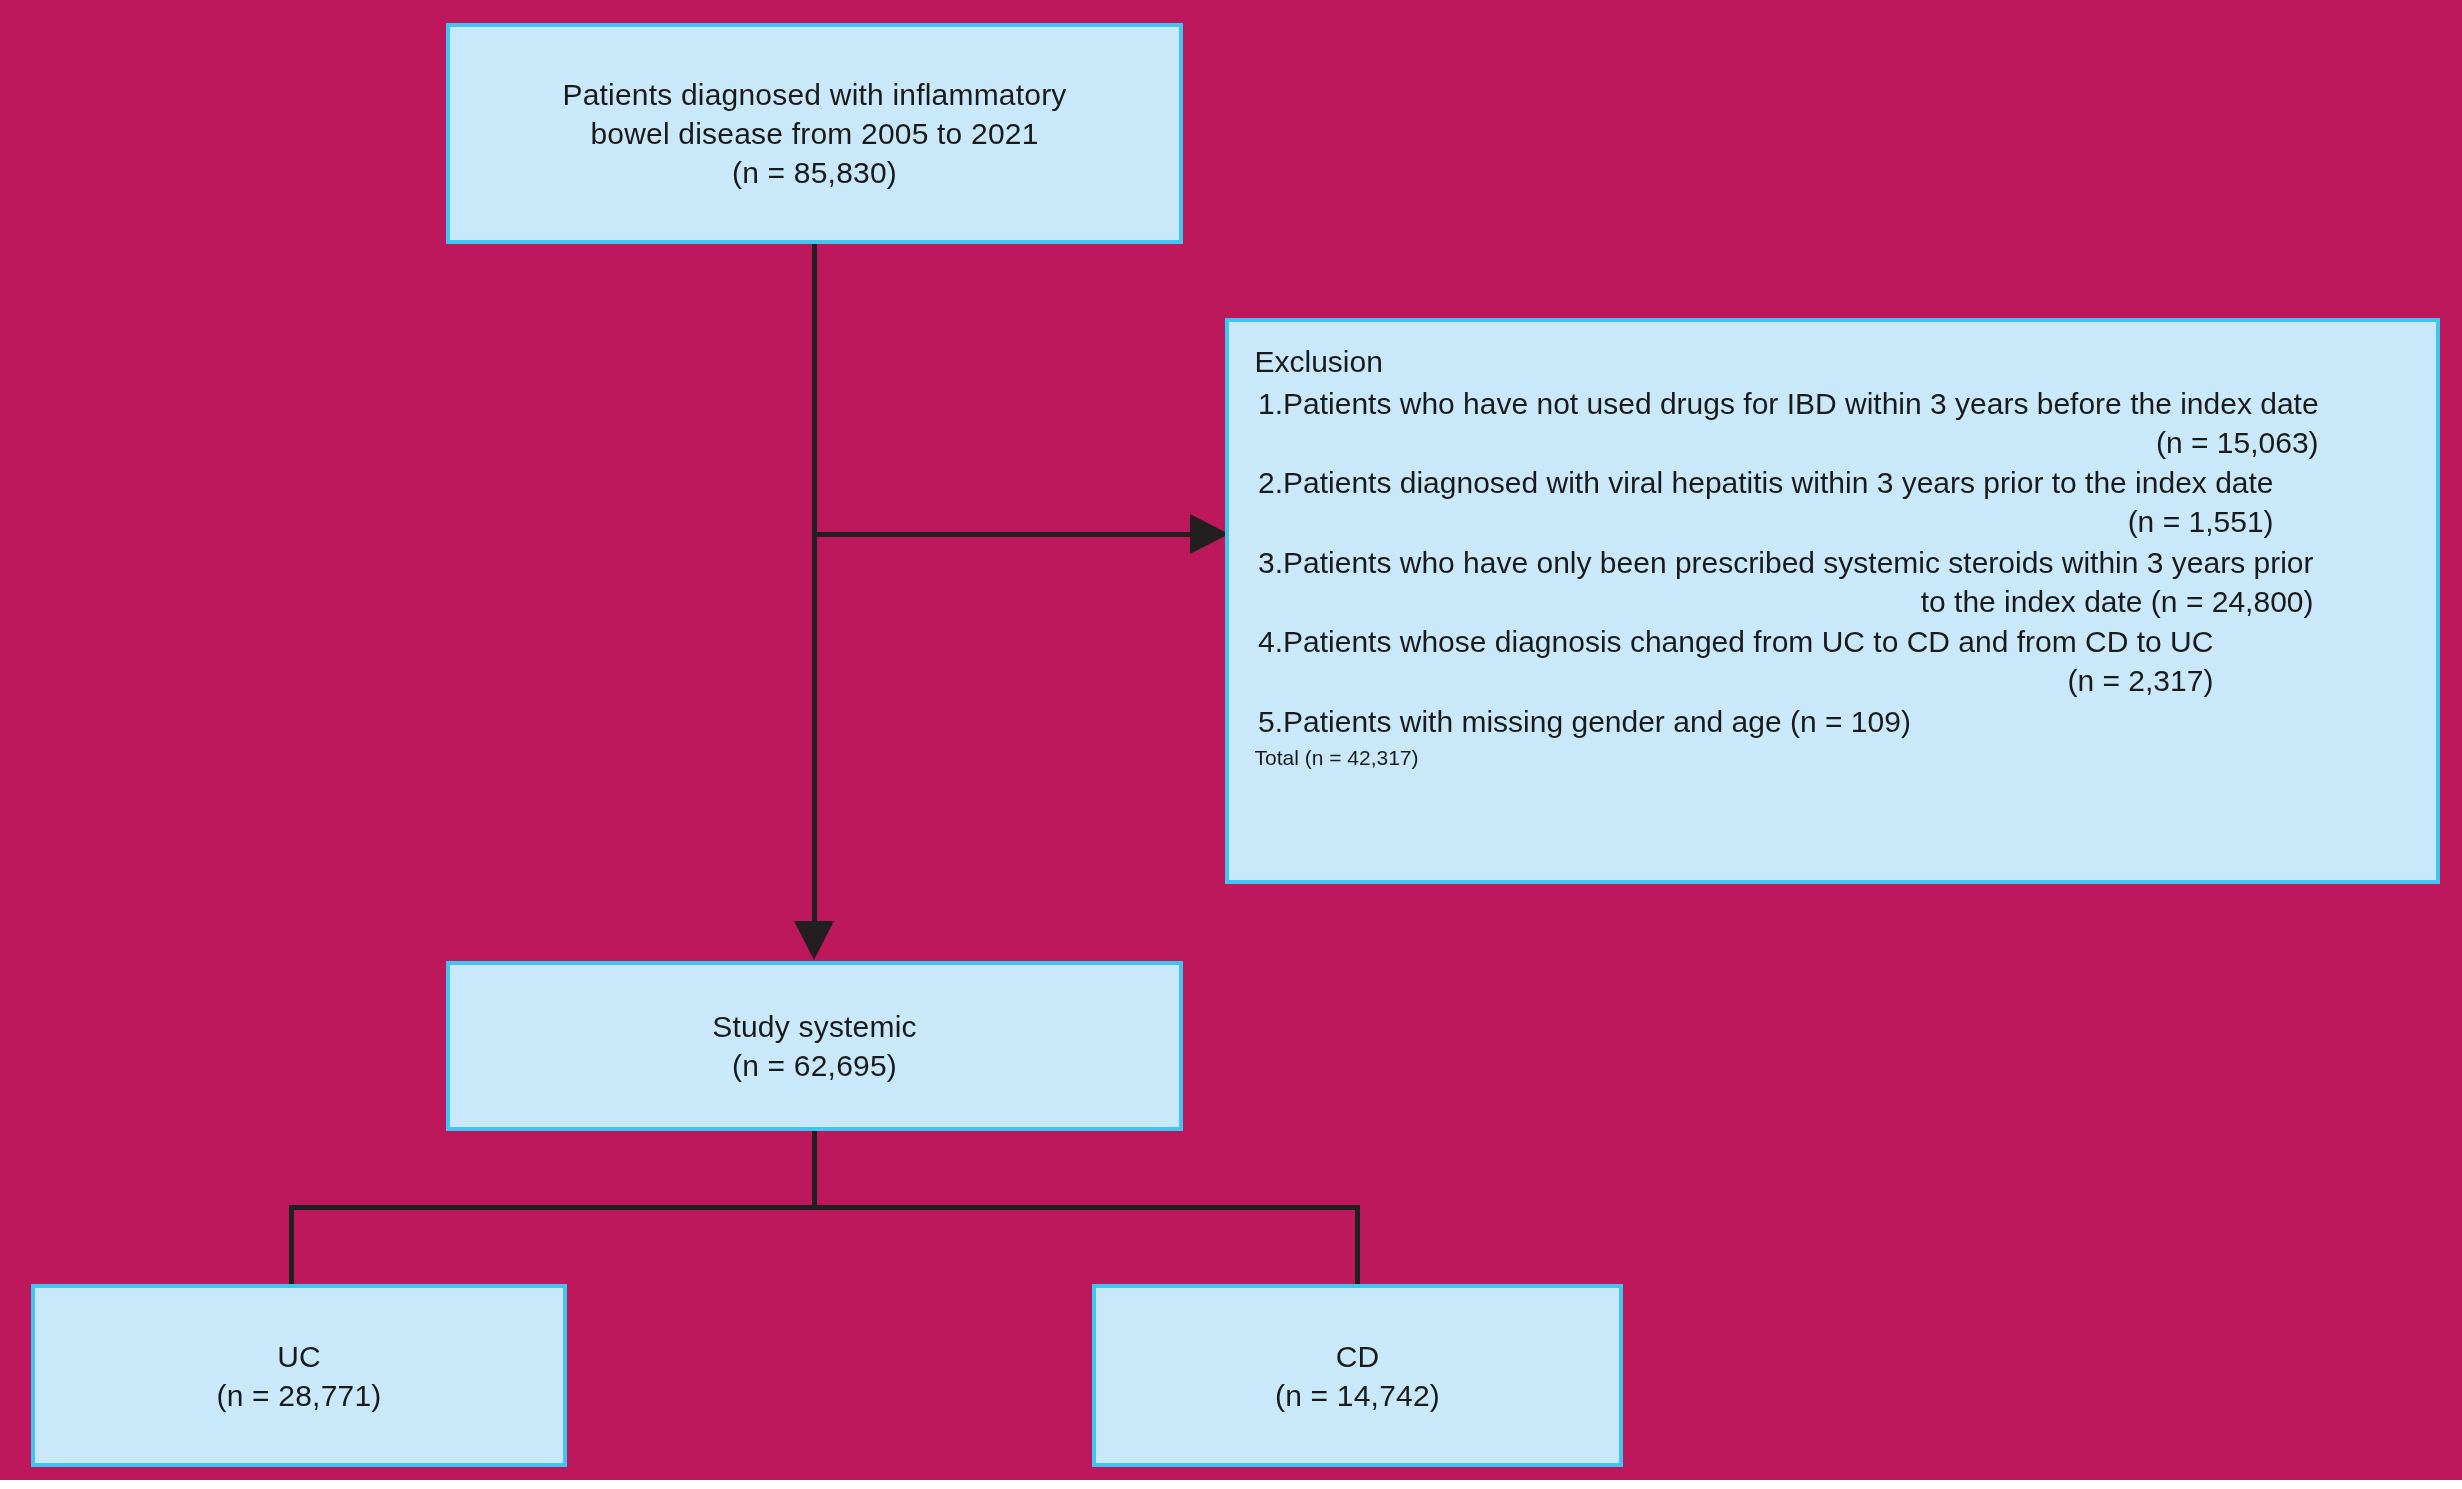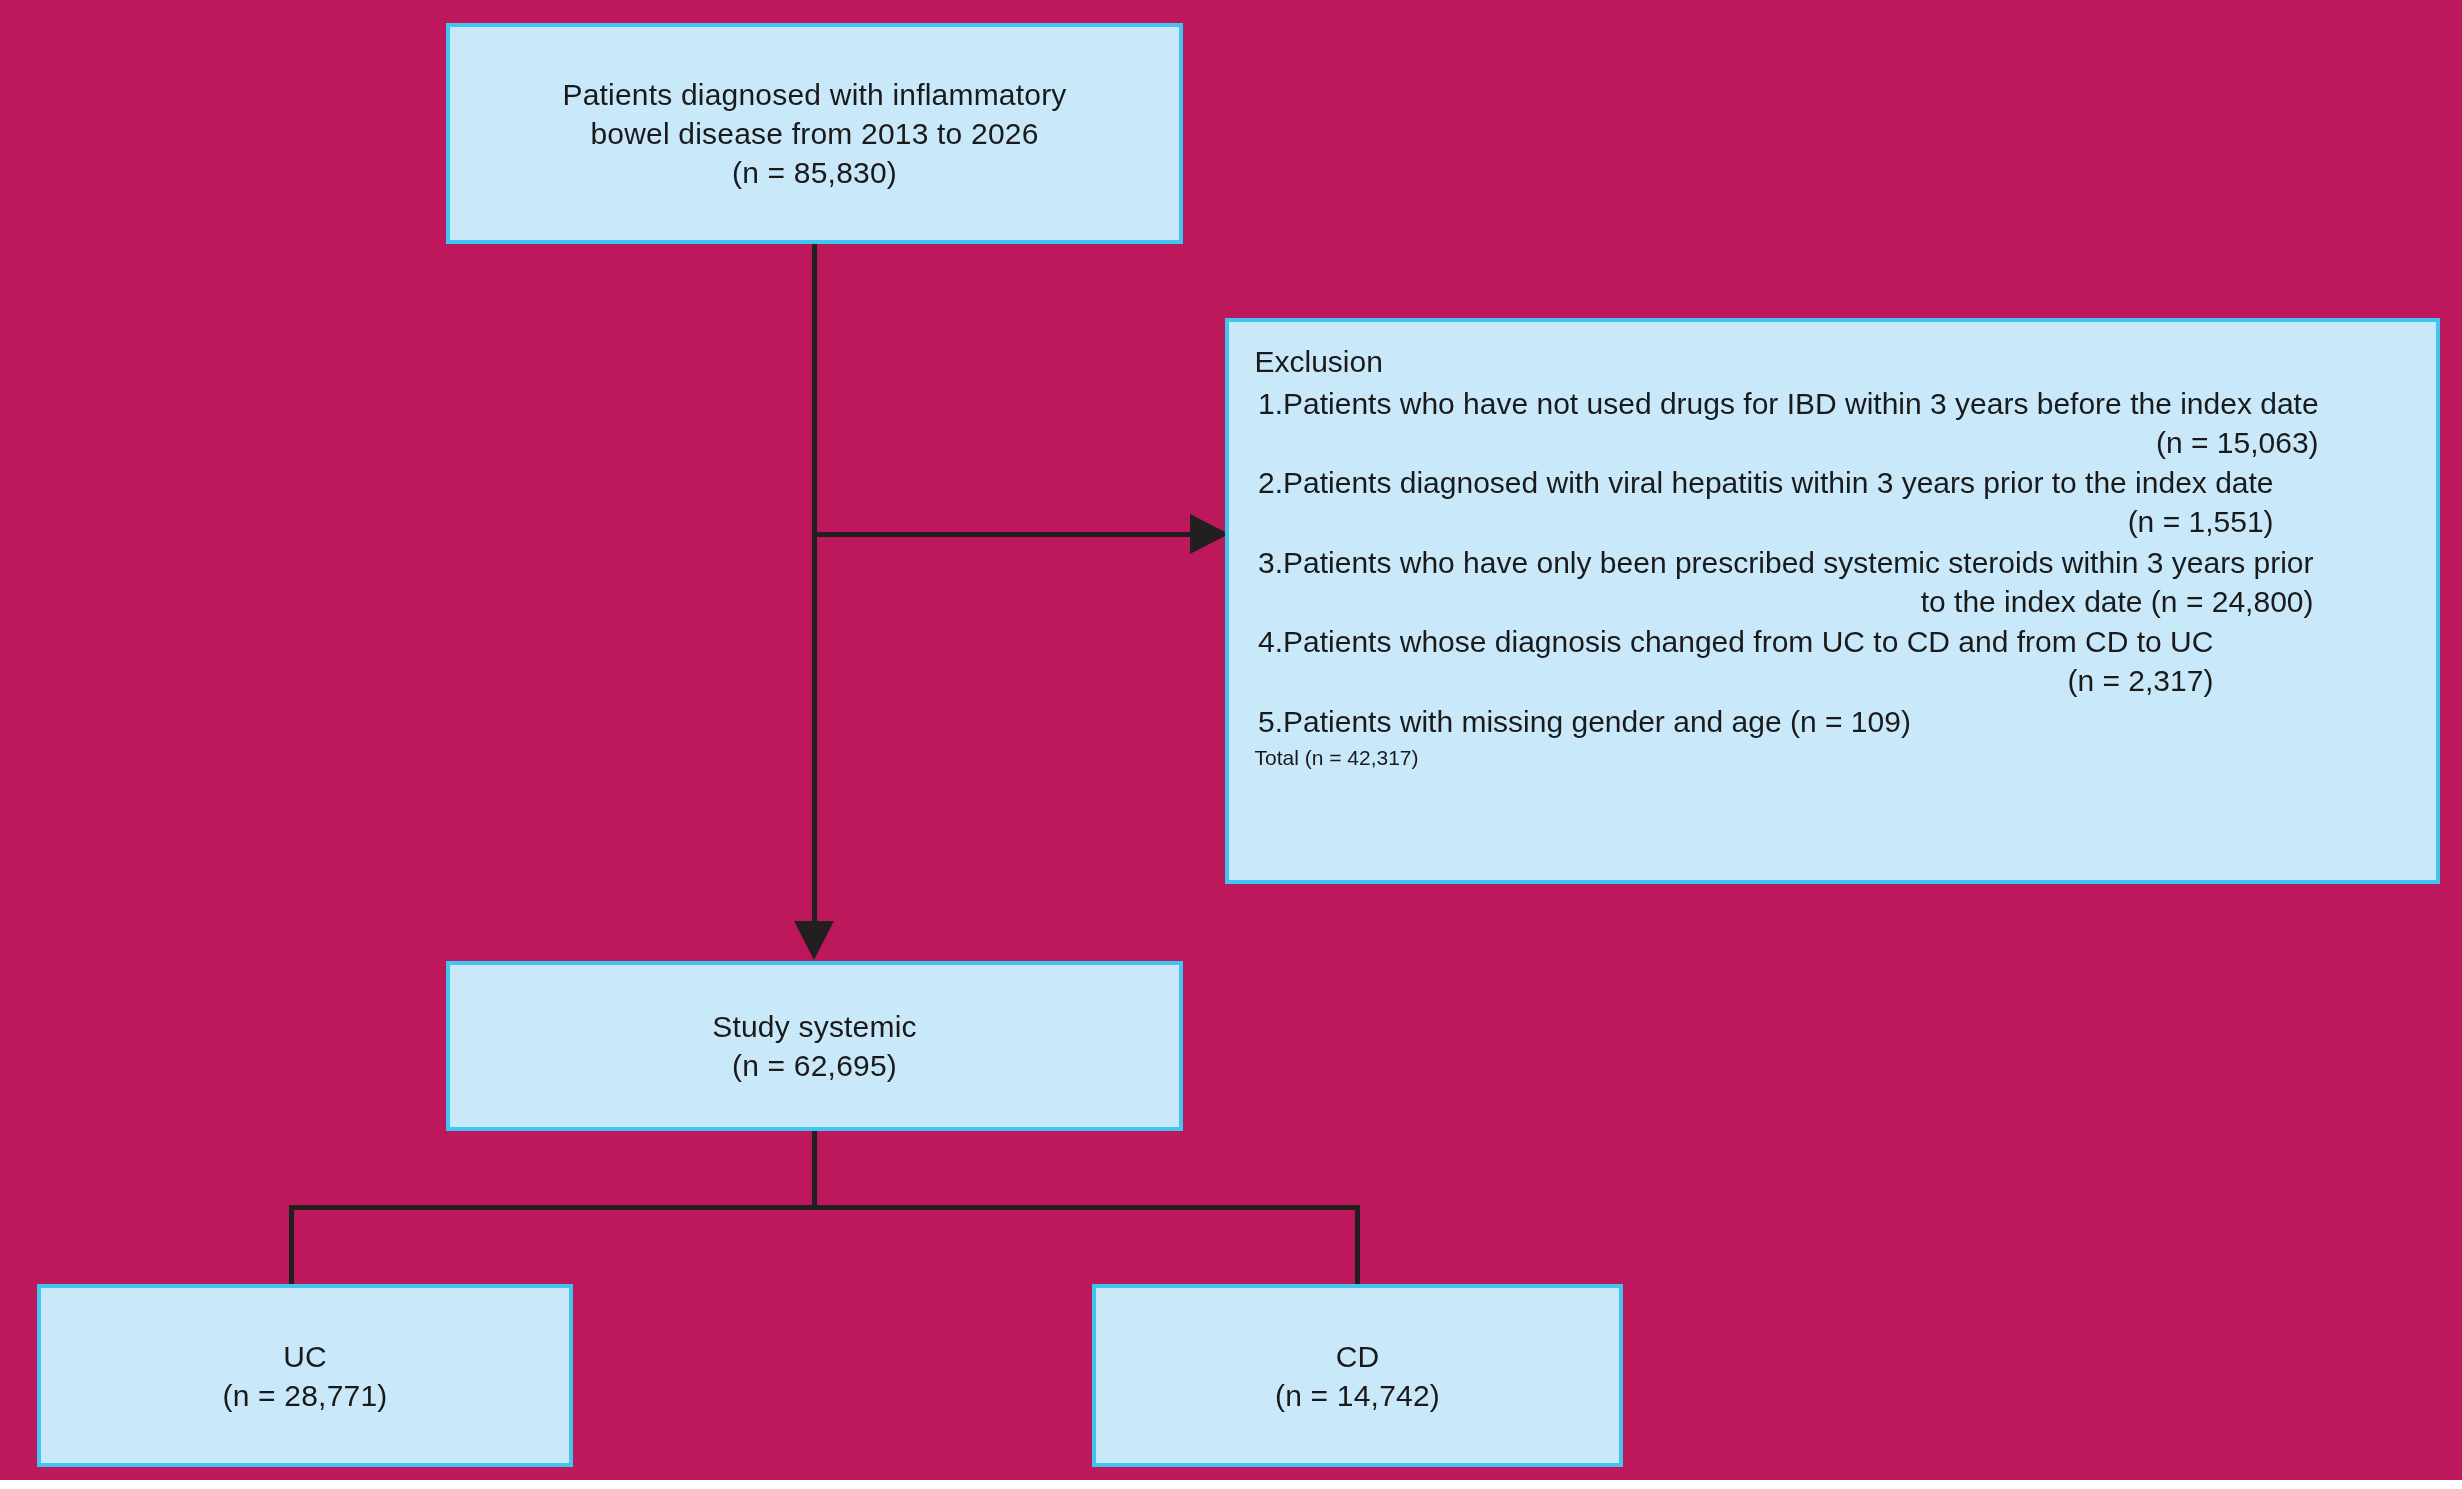--- a/index.html
+++ b/index.html
@@ -51,21 +51,21 @@
     left: 1225px; top: 318px;
     width: 1215px; height: 566px;
     padding: 19.5px 13.5px 13.5px 25.5px;
     justify-content: flex-start;
   }
   #box-study {
     left: 446px;  top: 961px;
     width: 737px; height: 170px;
   }
   #box-uc {
-    left: 37px;   top: 1284px;
+    left: 31px;   top: 1284px;
     width: 536px; height: 183px;
   }
   #box-cd {
     left: 1092px; top: 1284px;
     width: 531px; height: 183px;
   }
 
   
   #box-exclusion .excl-head {
     font-size: 30px;
@@ -157,21 +157,21 @@
   <div class="conn" id="line-excl-horiz"></div>
   <div class="arrow-head-right" id="arrow-excl-right"></div>
 
   <div class="conn" id="line-split-vert"></div>
   <div class="conn" id="line-split-horiz"></div>
   <div class="conn" id="line-uc-vert"></div>
   <div class="conn" id="line-cd-vert"></div>
 
   <div class="flow-box centered" id="box-source">
     <div class="box-line">Patients diagnosed with inflammatory</div>
-    <div class="box-line">bowel disease from 2013 to 2026</div>
+    <div class="box-line">bowel disease from 2005 to 2021</div>
     <div class="box-line">(n = 85,830)</div>
   </div>
 
   <div class="flow-box leftal" id="box-exclusion">
     <div class="excl-head">Exclusion</div>
 
     <div class="excl-item">
       <span class="excl-num">1.</span>
       <span class="excl-text">Patients who have not used drugs for IBD within 3 years before the index date
 (n = 15,063)</span>

